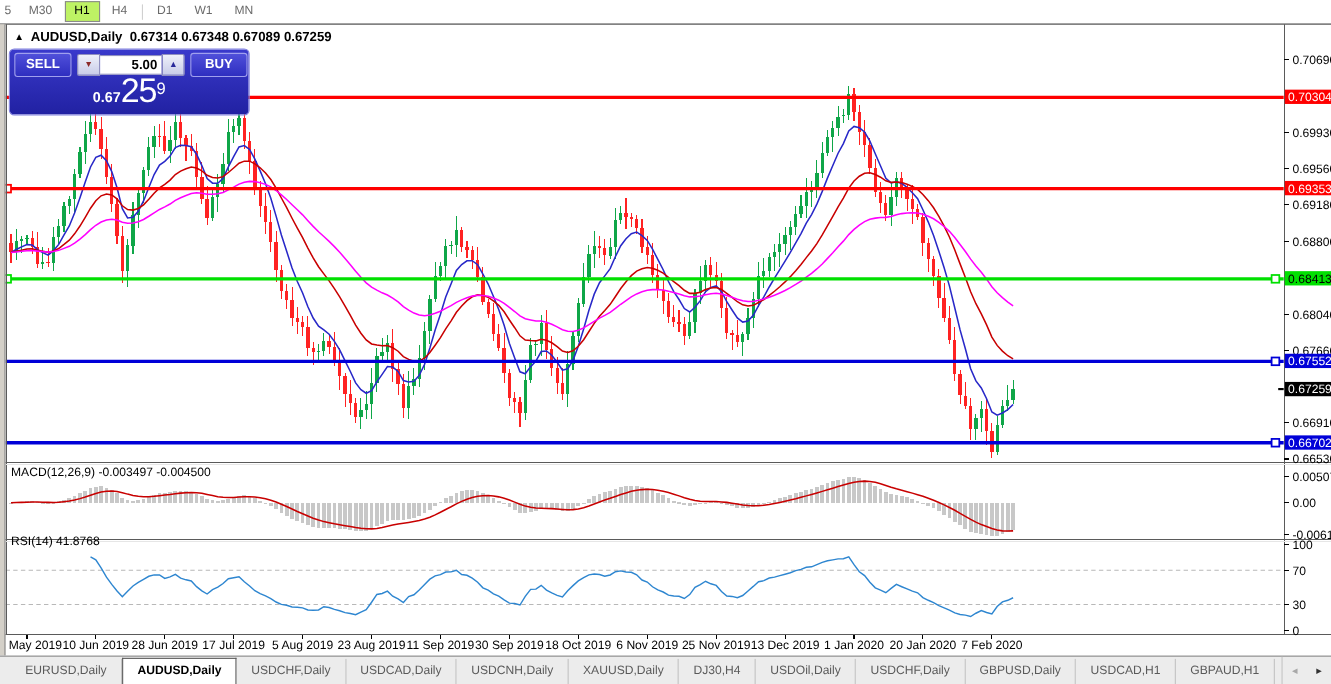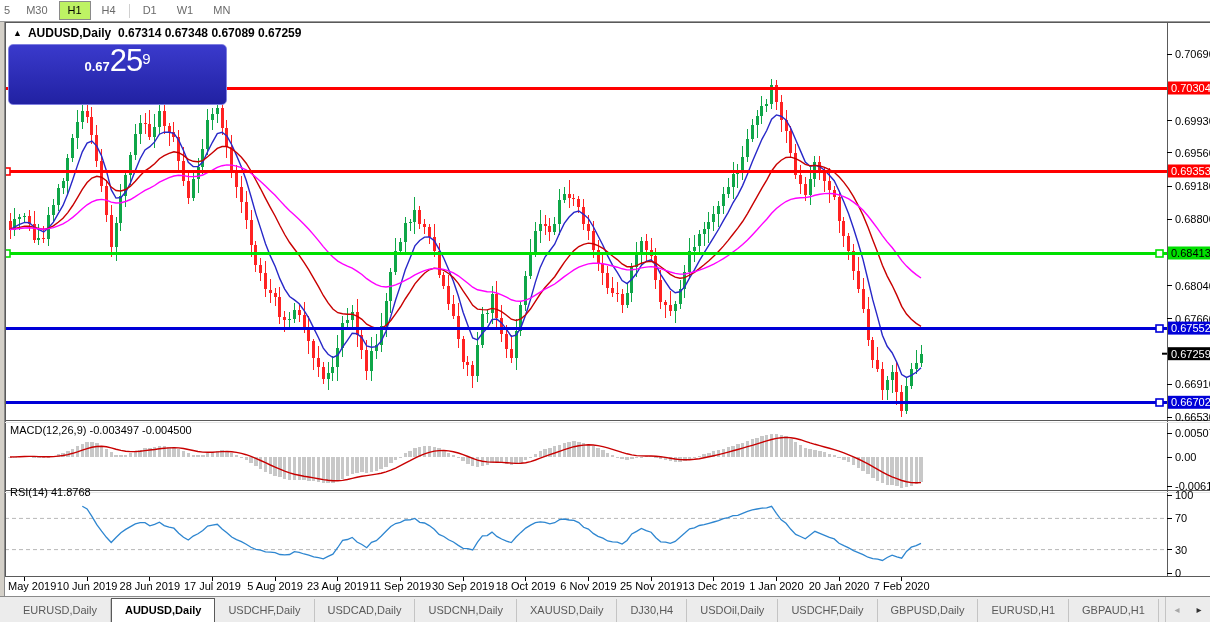--- a/index.html
+++ b/index.html
@@ -765,20 +765,29 @@
       <text x="901.7" y="568" text-anchor="middle" font-family="Liberation Sans,sans-serif" font-size="11" fill="#000">7 Feb 2020</text>
     </svg>
   </div>
 <div class="left-frame"></div>
 
 <div class="chart-title">
   <span class="tri">▲</span><span>AUDUSD,Daily</span>&nbsp;&nbsp;<span>0.67314 0.67348 0.67089 0.67259</span>
 </div>
 
 <div class="trade-panel">
+  <div class="tp-row1">
+    <div class="tp-btn">SELL</div>
+    <div class="vol-wrap">
+      <div class="spin down">▼</div>
+      <input class="vol-input" value="5.00" style="">
+      <div class="spin up">▲</div>
+    </div>
+    <div class="tp-btn">BUY</div>
+  </div>
   <div class="tp-row2">
     <div class="tp-price">
       <span class="pfx">0.67</span><span class="big">25</span><span class="sup">9</span>
     </div>
   </div>
 </div>
 
 <div class="ind-label" id="macdLabel">MACD(12,26,9) -0.003497 -0.004500</div>
 <div class="ind-label" id="rsiLabel">RSI(14) 41.8768</div>
 
@@ -787,20 +796,20 @@
       <div class="tab">EURUSD,Daily</div>
       <div class="tab active">AUDUSD,Daily</div>
       <div class="tab">USDCHF,Daily</div>
       <div class="tab">USDCAD,Daily</div>
       <div class="tab">USDCNH,Daily</div>
       <div class="tab">XAUUSD,Daily</div>
       <div class="tab">DJ30,H4</div>
       <div class="tab">USDOil,Daily</div>
       <div class="tab">USDCHF,Daily</div>
       <div class="tab">GBPUSD,Daily</div>
-      <div class="tab">EURUSD,H1</div>
+      <div class="tab">USDCAD,H1</div>
       <div class="tab">GBPAUD,H1</div>
     </div>
   <div class="tab-arrows">
     <span class="arr left">◂</span>
     <span class="arr right">▸</span>
   </div>
 </div>
 
 </body></html>

